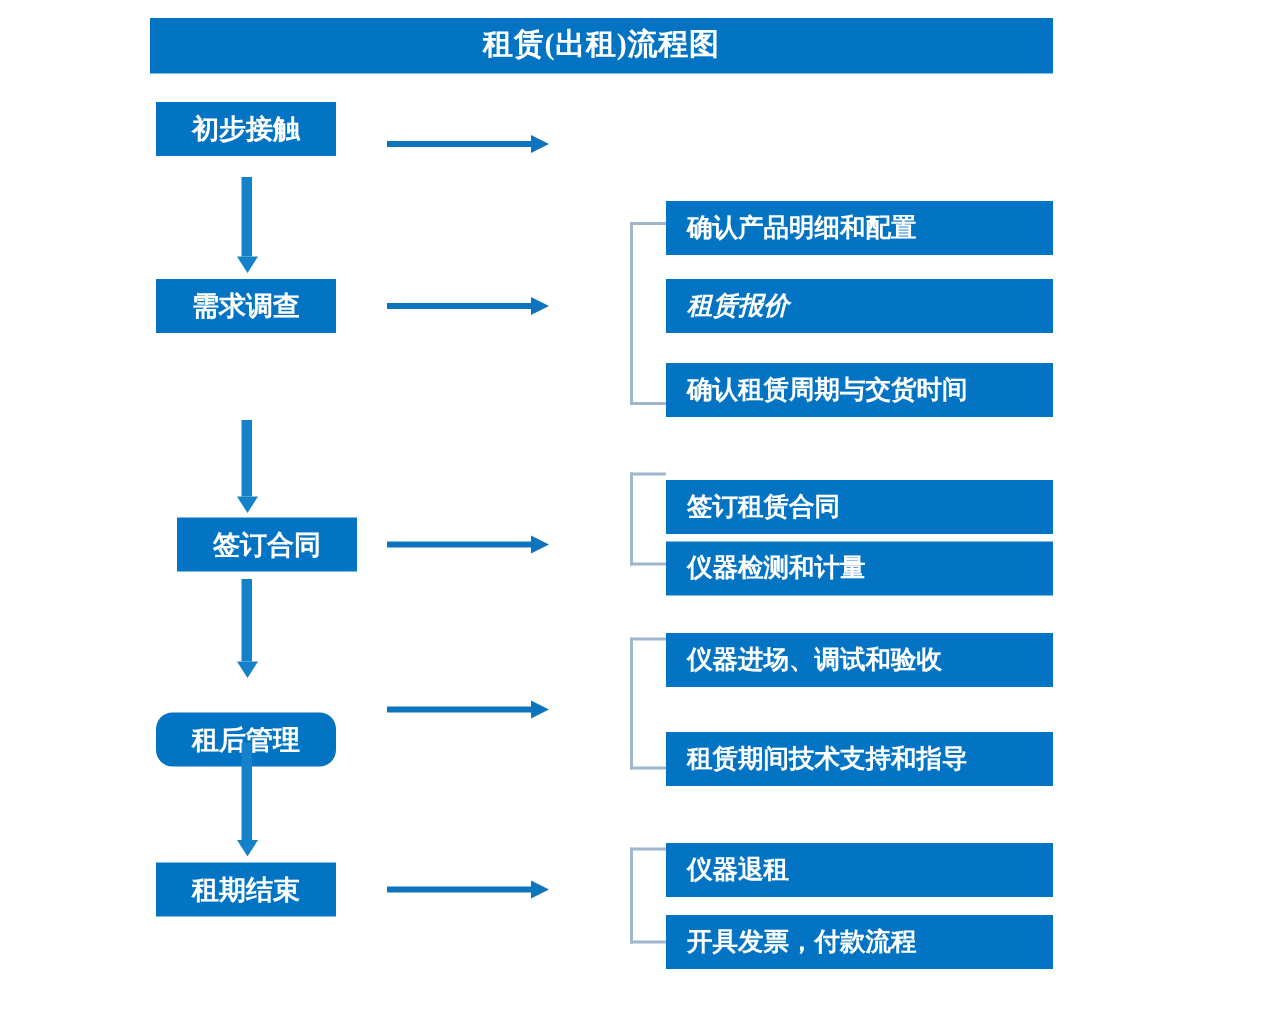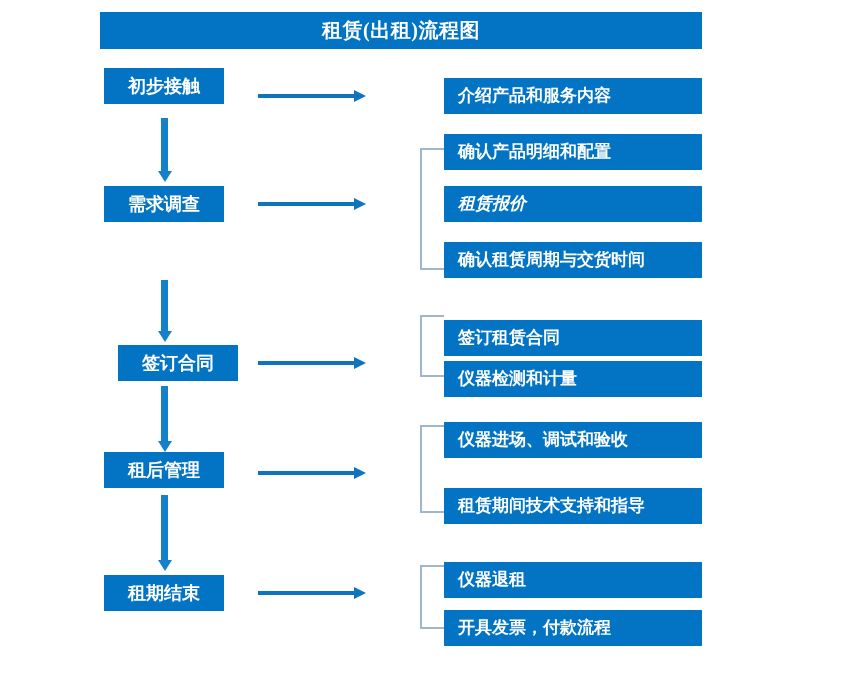--- a/index.html
+++ b/index.html
@@ -135,21 +135,21 @@
 <div id="canvas">
 
   <div class="title-bar">租赁(出租)流程图</div>
 
   <div class="box stage-box" style="top:68px;">初步接触</div>
 
   <div class="box stage-box" style="top:186px;">需求调查</div>
 
   <div class="box stage-box" style="top:345px;margin-left:14px;">签订合同</div>
 
-  <div class="box stage-box" style="top:452px;">租后管理</div>
+  <div class="box stage-box" style="top:475px;border-radius:11px;">租后管理</div>
 
   <div class="box stage-box" style="top:575px;">租期结束</div>
 
   <div class="v-arrow" style="top:118px; height:64px;">
     <div class="shaft" style="height:53px;"></div>
     <div class="head" style="top:53px;"></div>
   </div>
 
   <div class="v-arrow" style="top:280px; height:62px;">
     <div class="shaft" style="height:51px;"></div>
@@ -192,21 +192,20 @@
   </div>
 
   <div class="bracket" style="top:148px; height:122px;"></div>
 
   <div class="bracket" style="top:315px; height:62px;"></div>
 
   <div class="bracket" style="top:425px; height:88px;"></div>
 
   <div class="bracket" style="top:565px; height:64px;"></div>
 
-  <div class="box detail-box" style="top:78px;">介绍产品和服务内容</div>
 
   <div class="box detail-box" style="top:134px;">确认产品明细和配置</div>
 
   <div class="box detail-box" style="top:186px;font-style:italic;">租赁报价</div>
 
   <div class="box detail-box" style="top:242px;">确认租赁周期与交货时间</div>
 
   <div class="box detail-box" style="top:320px;">签订租赁合同</div>
 
   <div class="box detail-box" style="top:361px;">仪器检测和计量</div>

